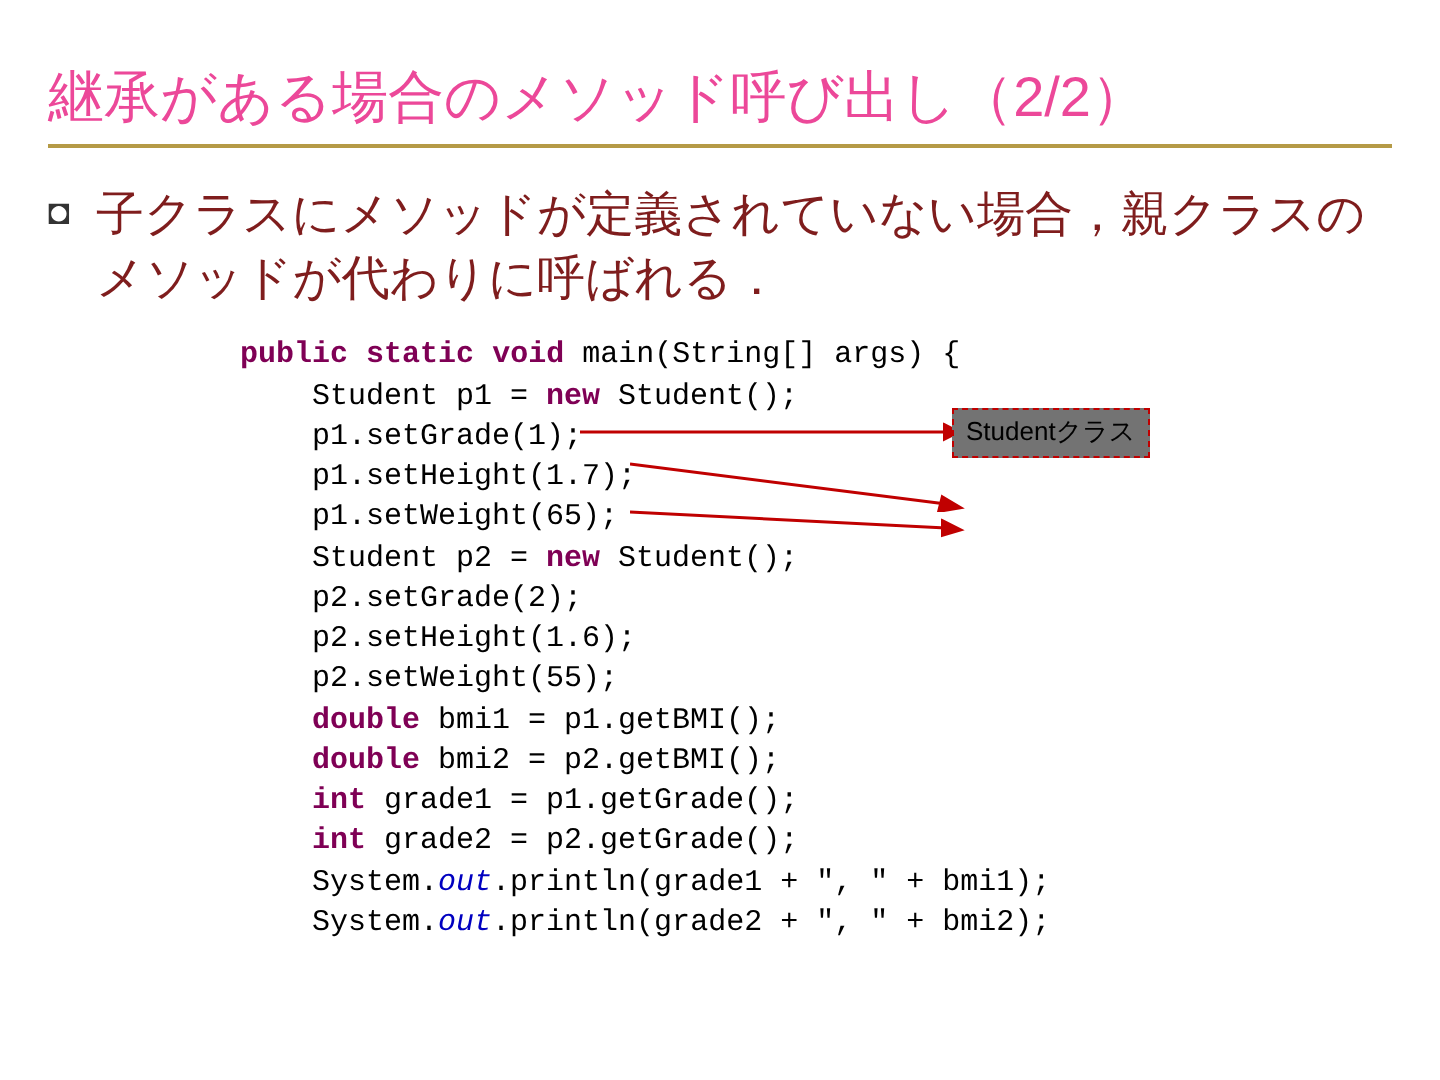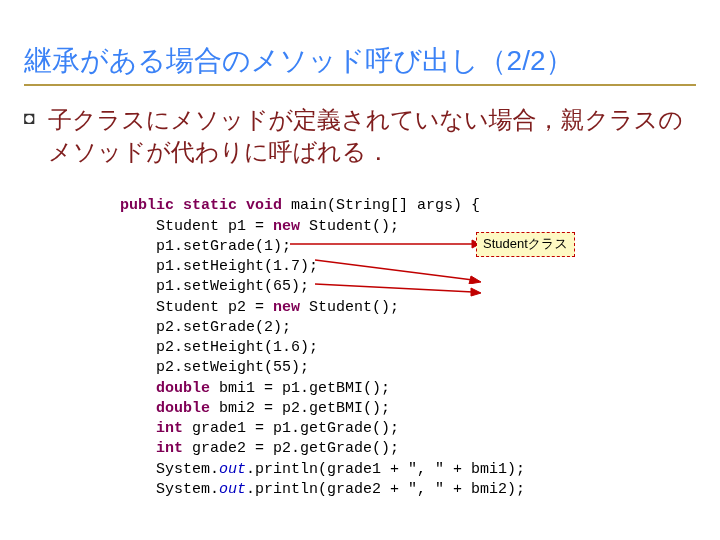--- a/index.html
+++ b/index.html
@@ -13,23 +13,23 @@
     overflow: hidden;
   }
   .slide {
     width: 720px;
     height: 540px;
     position: relative;
     padding: 28px 24px 0 24px;
   }
   .title {
     font-size: 28px;
-    color: #3b82f6;
+    color: #ec4899;
     font-weight: normal;
-    margin: 16px 0 8px 0;
+    margin: 4px 0 8px 0;
     padding-bottom: 6px;
     border-bottom: 2px solid #b59a46;
     line-height: 1.2;
   }
   .body-row {
     display: flex;
     margin-top: 18px;
   }
   .bullet {
     width: 24px;
@@ -38,38 +38,38 @@
     color: #333;
     padding-top: 4px;
   }
   .body-text {
     font-size: 24px;
     color: #7f1d1d;
     line-height: 1.35;
   }
   .code-area {
     position: relative;
-    margin-top: 28px;
+    margin-top: 12px;
     margin-left: 96px;
   }
   .code {
     font-family: Consolas, "Courier New", monospace;
     font-size: 15px;
     line-height: 1.35;
     white-space: pre;
     color: #000;
   }
   .kw { color: #7f0055; font-weight: bold; }
   .field { color: #0000c0; font-style: italic; }
   .callout {
     position: absolute;
     border: 1.5px dashed #c00000;
     color: #000;
     font-size: 13px;
-    background: #fef9c3;
+    background: #737373;
     padding: 3px 6px;
     line-height: 1.3;
   }
   .callout1 { left: 356px; top: 36px; }
   .callout2 { left: 356px; top: 74px; width: 176px; }
   .arrow {
     position: absolute;
     stroke: #c00000;
     fill: #c00000;
   }

